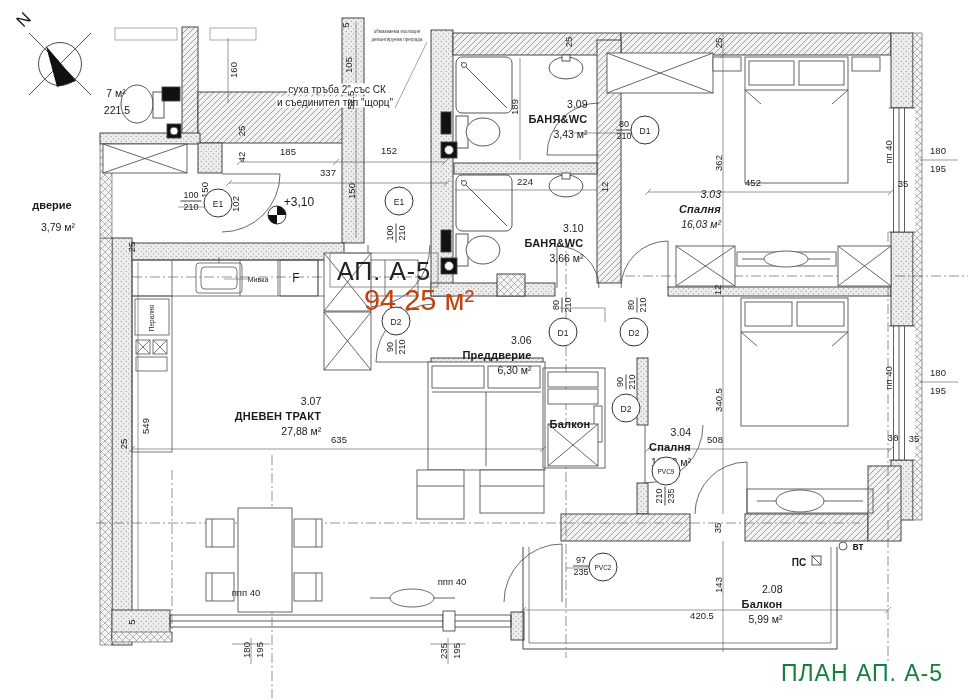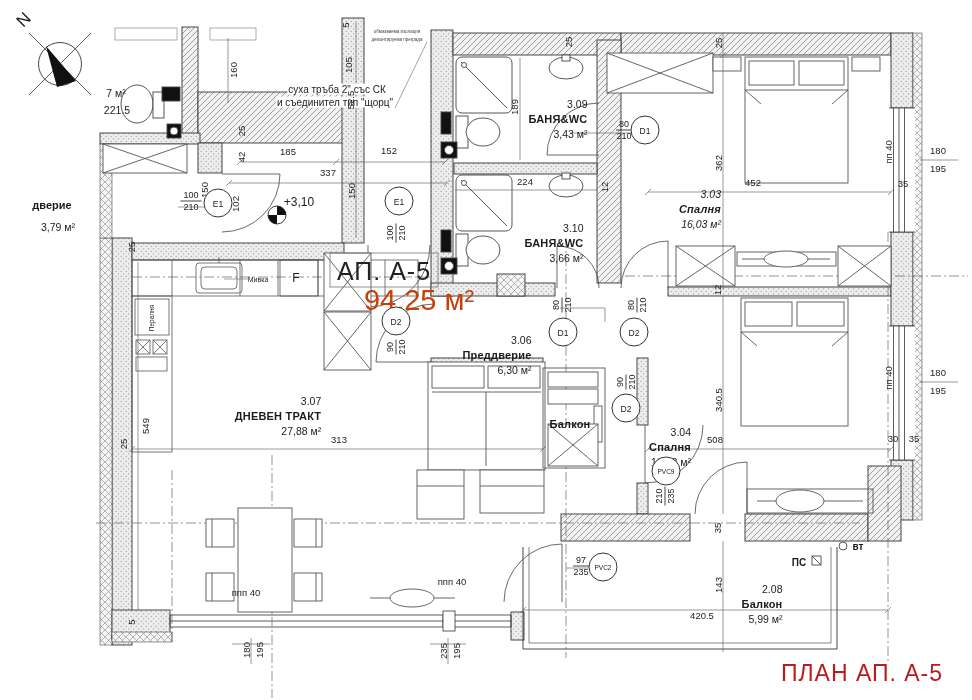--- a/index.html
+++ b/index.html
@@ -19,21 +19,21 @@
        font:8.5px "Liberation Sans",sans-serif;transform:translate(-50%,-50%);color:#222;z-index:5;}
   .door-circle.small{font-size:6.5px;}
   .pair{position:absolute;transform:translate(-50%,-50%) rotate(-90deg);text-align:center;
        font:9px "Liberation Sans",sans-serif;color:#222;line-height:11px;background:transparent;}
   .pair .l1{border-bottom:.8px solid #444;padding:0 2px;}
   .hpair{position:absolute;transform:translate(-50%,-50%);text-align:center;
        font:9px "Liberation Sans",sans-serif;color:#222;line-height:11px;}
   .hpair .l1{border-bottom:.8px solid #444;padding:0 3px;}
   .title-ap{font-size:25px;letter-spacing:1px;color:#222;}
   .title-area{font-size:29px;color:#c2410c;margin-left:12px;}
-  .plan-title{font-size:23px;color:#b91c1c;letter-spacing:1px;}
+  .plan-title{font-size:23px;color:#15803d;letter-spacing:1px;}
   .note{font-size:10px;background:#fff;padding:0 1px;}
   .tiny{font-size:4.5px;color:#444;}
   .north-n{font-size:17px;transform:translate(-50%,-50%) rotate(-45deg);}
   .kx{font-size:7px;}
 </style>
 </head>
 <body>
 
 <div id="plan">
 
@@ -399,26 +399,26 @@
       <div class="lbl dim" style="left: 903px; top: 183px;">35</div>
       <div class="lbl dim" style="left: 938px; top: 150px;">180</div>
       <div class="lbl dim" style="left: 938px; top: 168px;">195</div>
       <div class="lbl dim rot" style="left: 888px; top: 152px;">пп 40</div>
       <div class="lbl dim rot" style="left: 717px; top: 290px;">12</div>
       <div class="lbl dim rot" style="left: 718px; top: 400px;">340.5</div>
       <div class="lbl dim" style="left: 715px; top: 439px;">508</div>
       <div class="lbl dim" style="left: 938px; top: 372px;">180</div>
       <div class="lbl dim" style="left: 938px; top: 390px;">195</div>
       <div class="lbl dim rot" style="left: 888px; top: 378px;">пп 40</div>
-      <div class="lbl dim" style="left: 893px; top: 438px;">30</div>
+      <div class="lbl dim" style="left: 893px; top: 438px; font-family: Liberation Mono, monospace;">30</div>
       <div class="lbl dim" style="left: 914px; top: 438px;">35</div>
       <div class="lbl dim rot" style="left: 131px; top: 247px;">25</div>
       <div class="lbl dim rot" style="left: 145px; top: 426px;">549</div>
       <div class="lbl dim rot" style="left: 123px; top: 444px;">25</div>
-      <div class="lbl dim" style="left: 339px; top: 439px;">313</div>
+      <div class="lbl dim" style="left: 339px; top: 439px;">635</div>
       <div class="lbl dim rot" style="left: 131px; top: 622px;">5</div>
       <div class="lbl dim" style="left: 246px; top: 592px;">ппп 40</div>
       <div class="lbl dim rot" style="left: 246px; top: 650px;">180</div>
       <div class="lbl dim rot" style="left: 259px; top: 650px;">195</div>
       <div class="lbl dim" style="left: 452px; top: 581px;">ппп 40</div>
       <div class="lbl dim rot" style="left: 443px; top: 651px;">235</div>
       <div class="lbl dim rot" style="left: 456px; top: 651px;">195</div>
       <div class="lbl dim rot" style="left: 717px; top: 528px;">35</div>
       <div class="lbl dim rot" style="left: 718px; top: 585px;">143</div>
       <div class="lbl dim" style="left: 702px; top: 599px; margin-top: 16px;">420.5</div>

